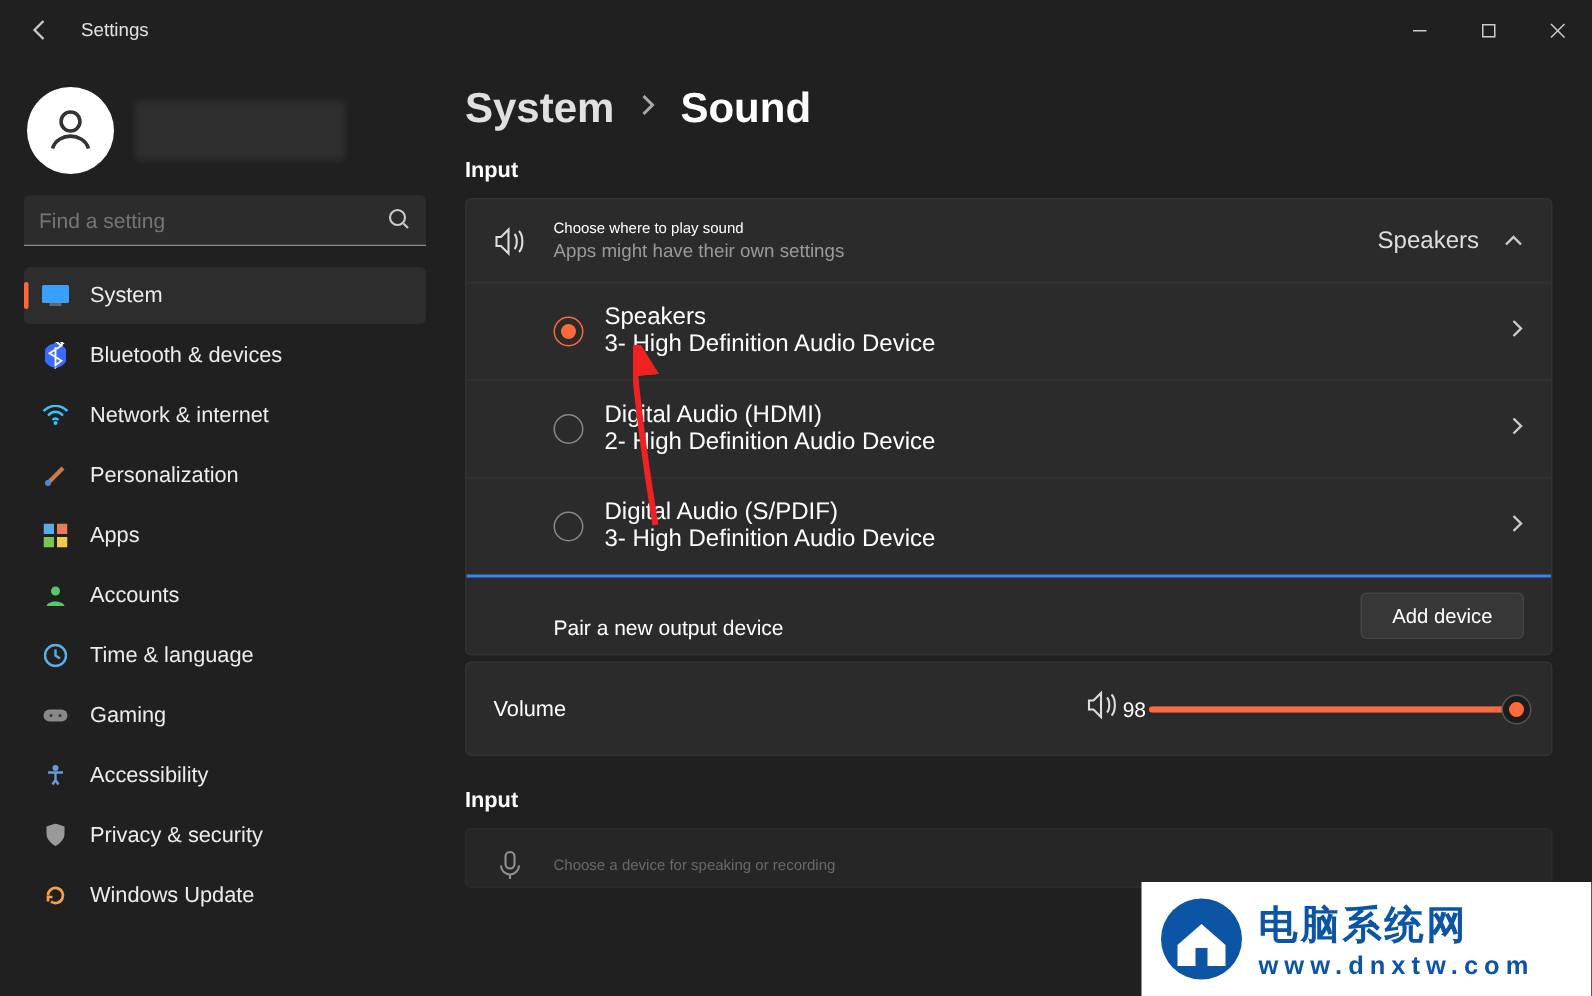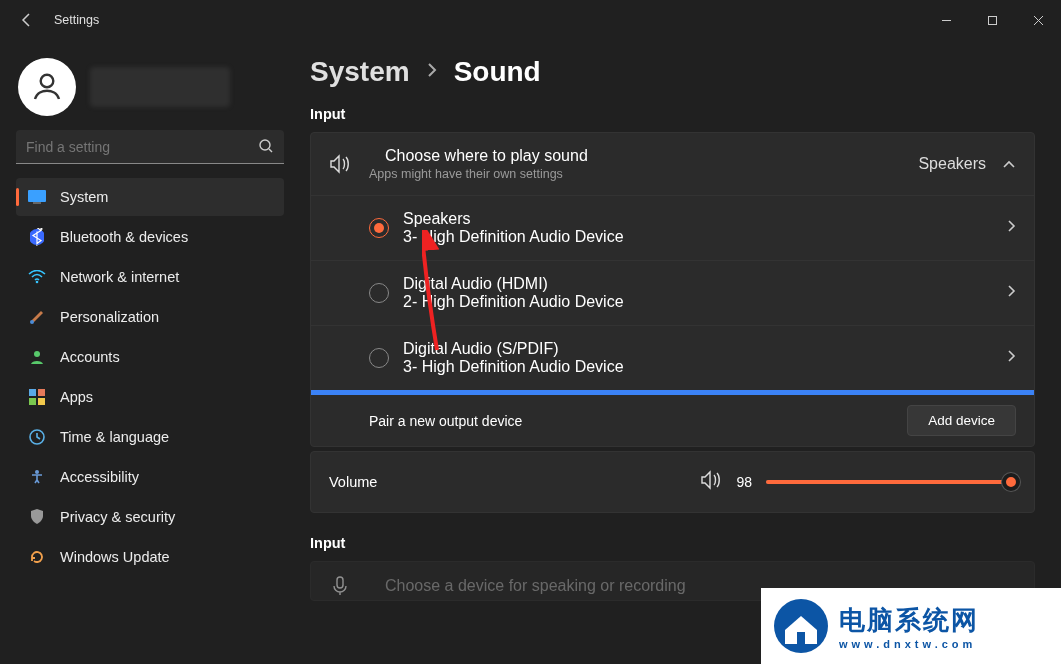--- a/index.html
+++ b/index.html
@@ -40,37 +40,37 @@
   .bc .root { font-size:28px; font-weight:600; color:#e0e0e0; }
   .bc .chev { color:#aaa; font-size:18px; }
   .bc .leaf { font-size:28px; font-weight:600; color:#fff; }
 
   .sect-h { font-weight:600; font-size:14.5px; margin-bottom:10px; }
 
   .card { background:#2b2b2b; border:1px solid #333; border-radius:4px; margin-bottom:4px; }
   .row { display:flex; align-items:center; padding:14px 18px; gap:18px; }
   .row .ricon { width:22px; display:flex; align-items:center; justify-content:center; color:#ddd; }
   .row .rbody { flex:1; }
-  .row .title { font-size:16px; color:#fff;margin-left:16px; }
+  .row .title { font-size:10px; color:#fff; }
   .row .sub { font-size:12.5px; color:#9a9a9a; margin-top:2px; }
   .row .tail { display:flex; align-items:center; gap:16px; color:#ddd; }
   .chevron { color:#ccc; }
 
   .device-row { display:flex; align-items:center; padding:14px 18px 14px 58px; gap:14px; border-top:1px solid #333; cursor:pointer; }
   .radio { width:20px; height:20px; border-radius:50%; border:1.5px solid #888; display:flex; align-items:center; justify-content:center; flex-shrink:0; }
   .radio.sel { border-color:#ff6a3c; }
   .radio.sel::after { content:""; width:10px; height:10px; border-radius:50%; background:#ff6a3c; }
   .device-row .rbody { flex:1; }
   .device-row .chevron { margin-left:auto; }
 
-  .pair-row { display:flex; align-items:center; padding:10px 18px 10px 58px; border-top:5px solid #3b82f6; }
+  .pair-row { display:flex; align-items:flex-end; padding:10px 18px 10px 58px; border-top:2px solid #3b82f6; }
   .pair-row .rbody { flex:1; font-size:14px; }
   .btn { background:#373737; border:1px solid #444; color:#fff; padding:7px 20px; border-radius:4px; font-size:13.5px; cursor:pointer; }
 
-  .volume-row { display:flex; align-items:center; padding:18px 18px; gap:14px; }
+  .volume-row { display:flex; align-items:center; padding:18px 18px; gap:2px; }
   .volume-row .vlabel { flex:1; font-size:14.5px; }
   .slider-wrap { display:flex; align-items:center; gap:10px; width:250px; }
   .slider { position:relative; flex:1; height:4px; background:#555; border-radius:2px; }
   .slider .fill { position:absolute; left:0; top:0; bottom:0; background:#ff6a3c; border-radius:2px; }
   .slider .thumb { position:absolute; top:50%; width:18px; height:18px; border-radius:50%; background:#ff6a3c; border:4px solid #1c1c1c; transform:translate(-50%,-50%); box-shadow:0 0 0 1px #555; }
 
   .mono-row { display:flex; align-items:center; padding:14px 18px; gap:14px; }
   .mono-row .rbody { flex:1; }
   .toggle-wrap { display:flex; align-items:center; gap:10px; }
   .toggle { width:40px; height:20px; border-radius:10px; border:1px solid #888; position:relative; }
@@ -79,21 +79,21 @@
   .sect2 { margin-top:22px; }
 
   
   .arrow { position:absolute; left:422px; top:230px; pointer-events:none; }
 
   
   .watermark { position:absolute; right:0; bottom:0; width:300px; height:76px; background:#fff; display:flex; align-items:center; gap:10px; padding:6px 12px; }
   .wm-logo { width:56px; height:56px; }
   .wm-txt { display:flex; flex-direction:column; }
   .wm-txt .cn { font-size:26px; font-weight:800; color:#0c55a5; letter-spacing:2px; font-family: Liberation Serif, serif; }
-  .wm-txt .url { font-size:11px; color:#0c55a5; letter-spacing:4px; font-weight:700; }
+  .wm-txt .url { font-size:17px; color:#0c55a5; letter-spacing:4px; font-weight:700; }
 </style>
 </head>
 <body>
 
 <div class="titlebar">
   <div class="back">
     <svg width="16" height="16" viewBox="0 0 16 16">
         <path d="M10 2 L4 8 L10 14" stroke="#ccc" stroke-width="1.5" fill="none"></path>
       </svg>
   </div>
@@ -173,45 +173,55 @@
             <svg width="16" height="16" viewBox="0 0 16 16">
               <path d="M2 14l3-1 9-9-2-2-9 9z" fill="#c77b4a"></path>
               <circle cx="3" cy="13" r="2" fill="#4a8bd6"></circle>
             </svg>
           </span>
         <span>Personalization</span>
       </div>
       <div class="nav-item">
         <span class="icon">
             <svg width="16" height="16" viewBox="0 0 16 16">
-              <circle cx="8" cy="5" r="3" fill="#58c96b"></circle>
-              <path d="M2 15c1-4 11-4 12 0" fill="#58c96b"></path>
-            </svg>
-          </span>
-        <span>Accounts</span>
-      </div>
-      <div class="nav-item">
-        <span class="icon">
-            <svg width="16" height="16" viewBox="0 0 16 16">
               <rect x="0" y="0" width="7" height="7" fill="#5aa9e6"></rect>
               <rect x="9" y="0" width="7" height="7" fill="#e67a5a"></rect>
               <rect x="0" y="9" width="7" height="7" fill="#7ac74f"></rect>
               <rect x="9" y="9" width="7" height="7" fill="#f2c94c"></rect>
             </svg>
           </span>
         <span>Apps</span>
       </div>
       <div class="nav-item">
         <span class="icon">
             <svg width="16" height="16" viewBox="0 0 16 16">
+              <circle cx="8" cy="5" r="3" fill="#58c96b"></circle>
+              <path d="M2 15c1-4 11-4 12 0" fill="#58c96b"></path>
+            </svg>
+          </span>
+        <span>Accounts</span>
+      </div>
+      <div class="nav-item">
+        <span class="icon">
+            <svg width="16" height="16" viewBox="0 0 16 16">
               <circle cx="8" cy="8" r="7" fill="none" stroke="#5ab0e6" stroke-width="1.6"></circle>
               <path d="M8 4v4l3 2" stroke="#5ab0e6" stroke-width="1.6" fill="none"></path>
             </svg>
           </span>
         <span>Time &amp; language</span>
+      </div>
+      <div class="nav-item">
+        <span class="icon">
+            <svg width="18" height="14" viewBox="0 0 18 14">
+              <rect x="1" y="3" width="16" height="8" rx="4" fill="#888"></rect>
+              <circle cx="6" cy="7" r="1" fill="#333"></circle>
+              <circle cx="12" cy="7" r="1" fill="#333"></circle>
+            </svg>
+          </span>
+        <span>Gaming</span>
       </div>
       <div class="nav-item">
         <span class="icon">
             <svg width="16" height="16" viewBox="0 0 16 16">
               <circle cx="8" cy="3" r="2" fill="#6a9bd8"></circle>
               <path d="M3 6h10M8 6v5M6 14l2-3 2 3" stroke="#6a9bd8" stroke-width="1.6" fill="none"></path>
             </svg>
           </span>
         <span>Accessibility</span>
       </div>

